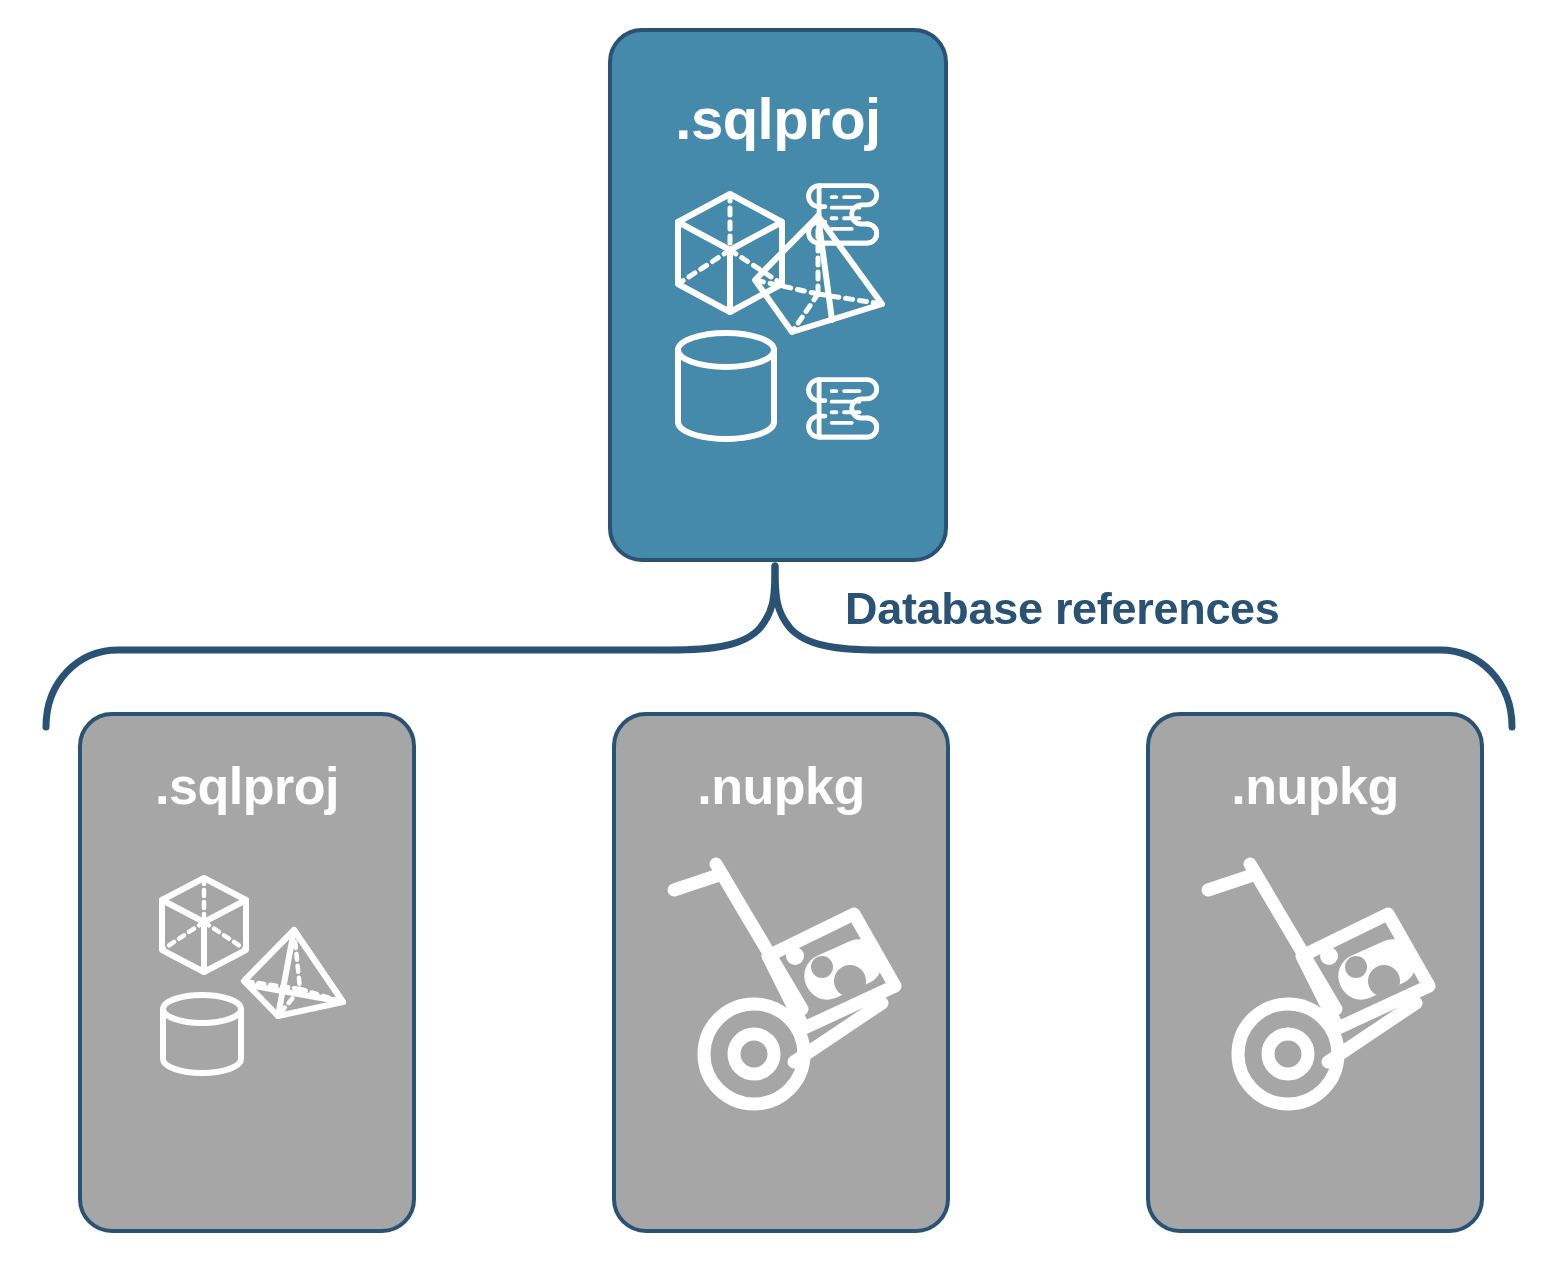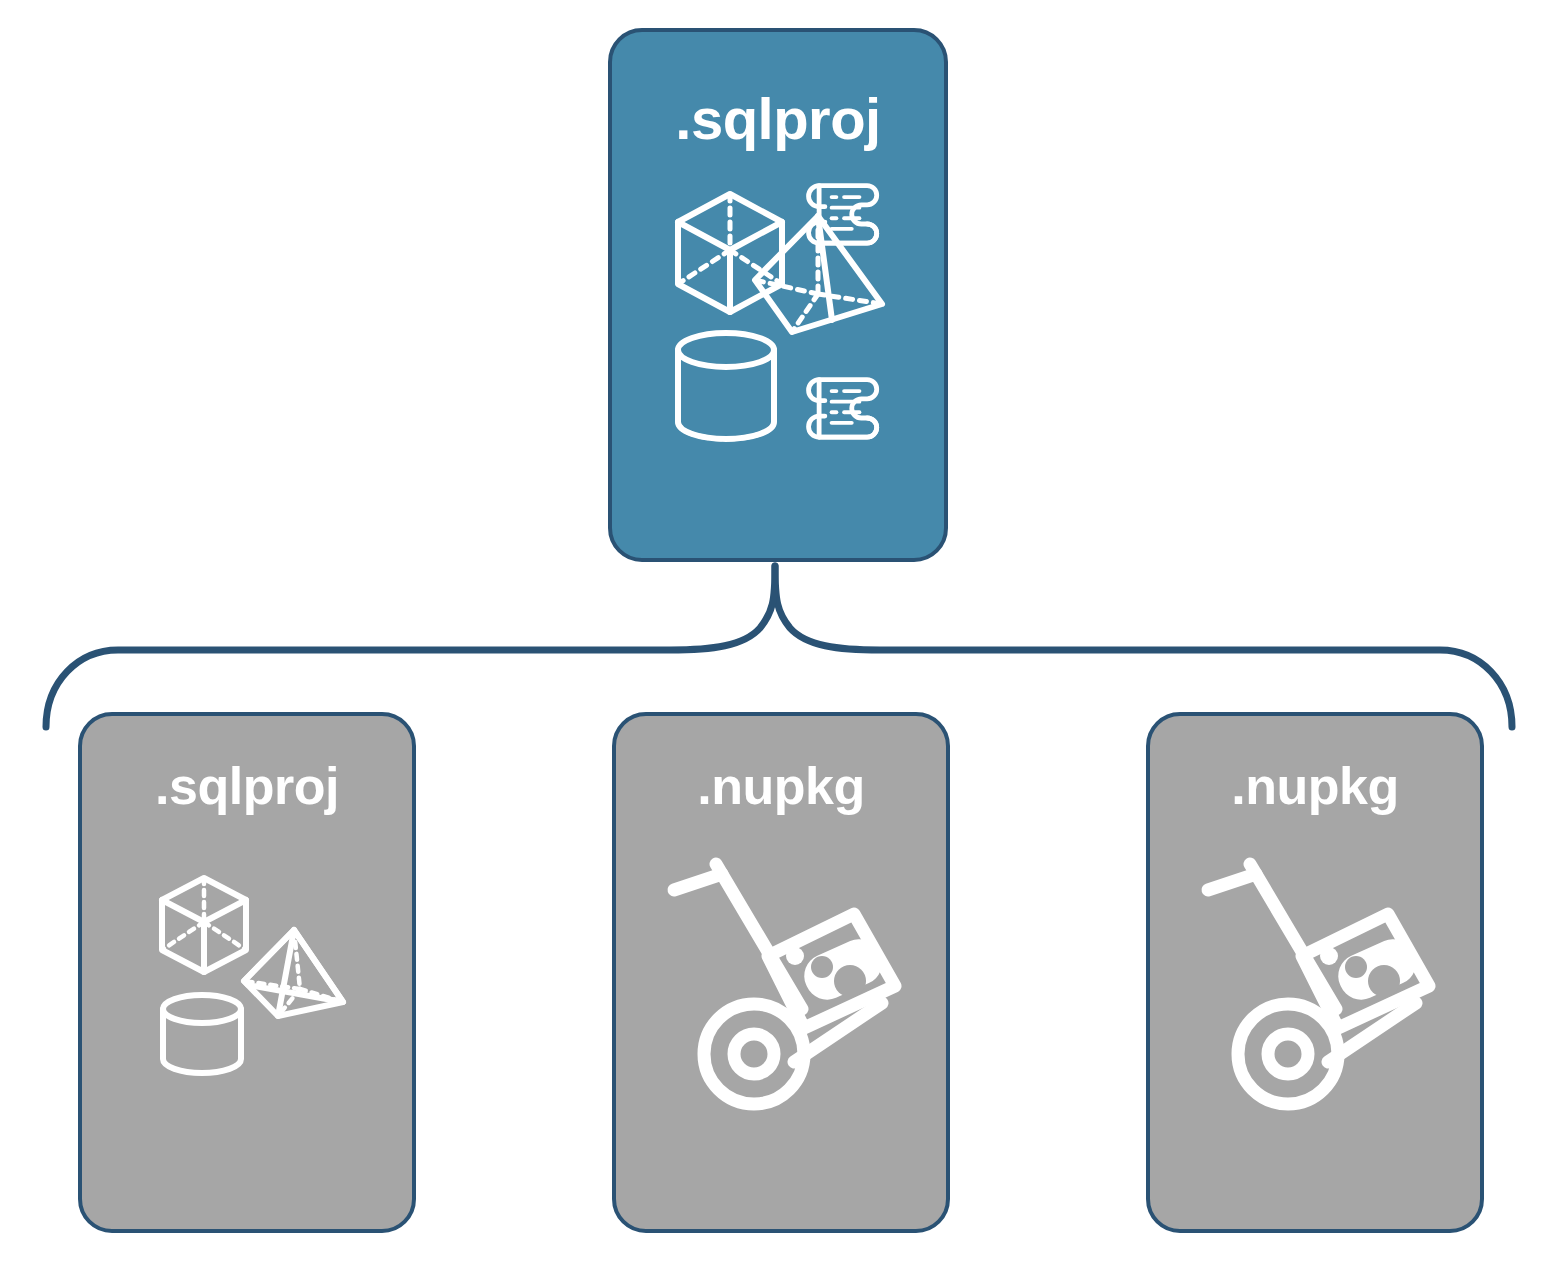--- a/index.html
+++ b/index.html
@@ -181,20 +181,21 @@
              C 806,646 838,650 880,650
              L 1440,650
              C 1480,650 1512,682 1512,727" fill="none" stroke="#2a5274" stroke-width="7" stroke-linecap="round"></path>
     <path d="M 775,566
              C 775,600 773,612 760,628
              C 744,646 712,650 670,650
              L 118,650
              C 78,650 46,682 46,727" fill="none" stroke="#2a5274" stroke-width="7" stroke-linecap="round"></path>
   </svg>
 
+  <div id="brace-label">Database references</div>
 
   <div class="box box-gray" id="box-ref-1">
     <div class="box-title">.sqlproj</div>
     <div class="shapes-area">
       <svg viewBox="0 0 210 215" width="210" height="215">
 
         <g fill="none" stroke="#ffffff" stroke-width="6" stroke-linejoin="round" stroke-linecap="round">
           <polygon points="6,36 48,14 90,36 90,86 48,108 6,86"></polygon>
           <polyline points="6,36 48,58 90,36"></polyline>
           <line x1="48" y1="58" x2="48" y2="108"></line>

